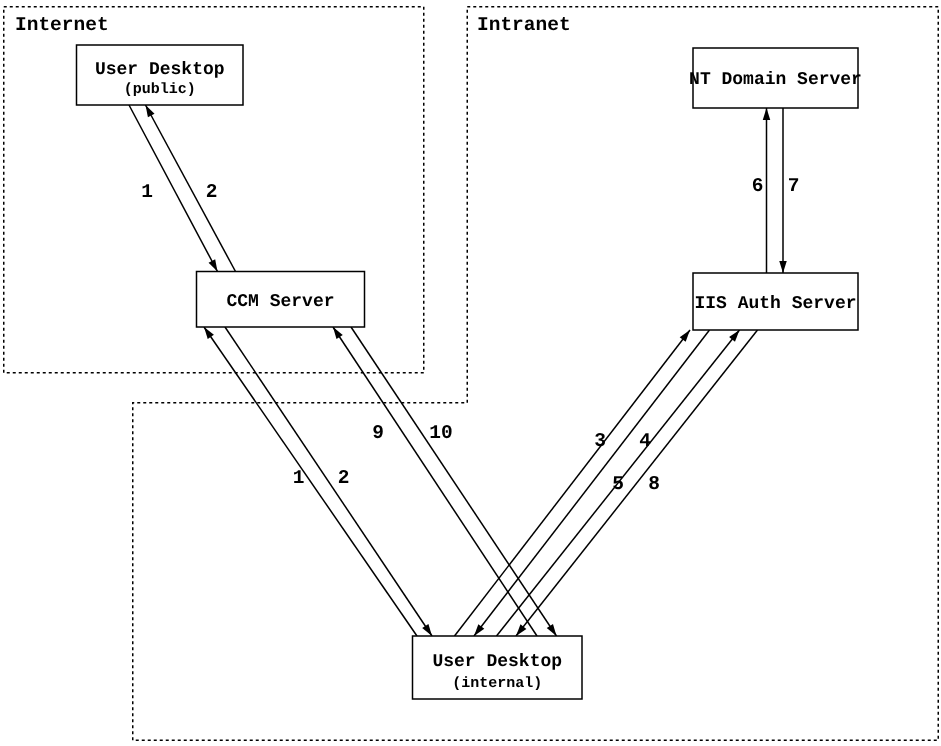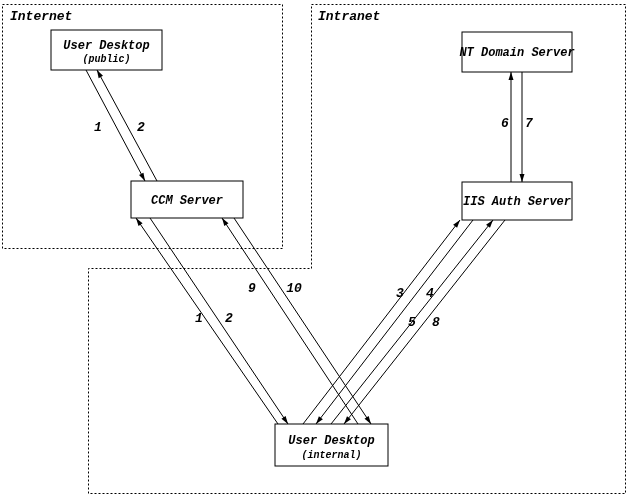--- a/index.html
+++ b/index.html
@@ -1,16 +1,16 @@
 <!DOCTYPE html>
 <html><head>
 <meta charset="utf-8">
 <style>
   html, body { margin: 0; padding: 0; background: #ffffff; }
-  .stage { width: 627px; height: 497px; position: relative; background: #ffffff; font-style: italic; }
+  .stage { width: 627px; height: 497px; position: relative; background: #ffffff; }
   svg text {
     font-family: "Liberation Mono", "DejaVu Sans Mono", monospace;
     font-weight: bold;
     fill: #000000;
   }
   .zone-border { fill: none; stroke: #000000; stroke-width: 1; stroke-dasharray: 2 2; }
   .node-box { fill: #ffffff; stroke: #000000; stroke-width: 1; }
   .flow { stroke: #000000; stroke-width: 1; fill: none; }
   .zone-label { font-size: 13px; }
   .node-label { font-size: 12px; text-anchor: middle; }

